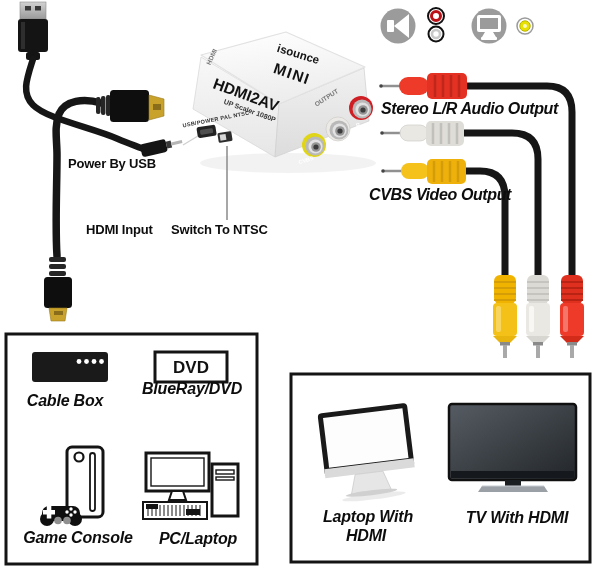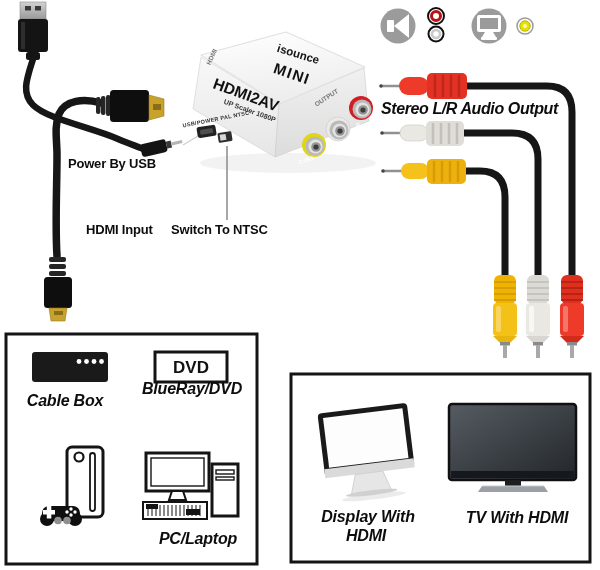--- a/index.html
+++ b/index.html
@@ -280,22 +280,24 @@
       <polygon points="482,486 544,486 548,492 478,492" fill="#9aa0a6"></polygon>
       <line x1="482" y1="486" x2="544" y2="486" stroke="#c7ccd1" stroke-width="1"></line>
     </g>
   </g>
 </svg>
 
 <div class="lbl lbl-lg" style="left:68px;top:157px;">Power By USB</div>
 <div class="lbl lbl-lg" style="left:58px;top:223px;margin-left:28px;">HDMI Input</div>
 <div class="lbl lbl-lg" style="left:171px;top:223px;">Switch To NTSC</div>
 <div class="lbl lbl-sm" style="left:381px;top:100px;">Stereo L/R Audio Output</div>
+<div class="lbl lbl-sm" style="left:369px;top:186px;">CVBS Video Output</div>
 
 <div class="lbl lbl-md ctr" style="left:65px;top:392px;">Cable Box</div>
 <div class="lbl lbl-md ctr" style="left:192px;top:380px;">BlueRay/DVD</div>
+<div class="lbl lbl-md ctr" style="left:78px;top:529px;">Game Console</div>
 <div class="lbl lbl-md ctr" style="left:198px;top:530px;">PC/Laptop</div>
 
-<div class="lbl lbl-md ctr" style="left:368px;top:508px;">Display With</div>
+<div class="lbl lbl-md ctr" style="left:368px;top:508px;">Laptop With</div>
 <div class="lbl lbl-md ctr" style="left:366px;top:527px;">HDMI</div>
 <div class="lbl lbl-md ctr" style="left:517px;top:509px;">TV With HDMI</div>
 
 </div>
 
 </body></html>

